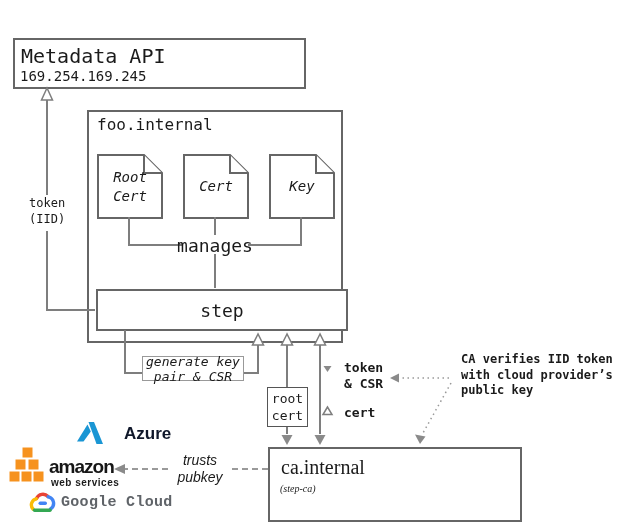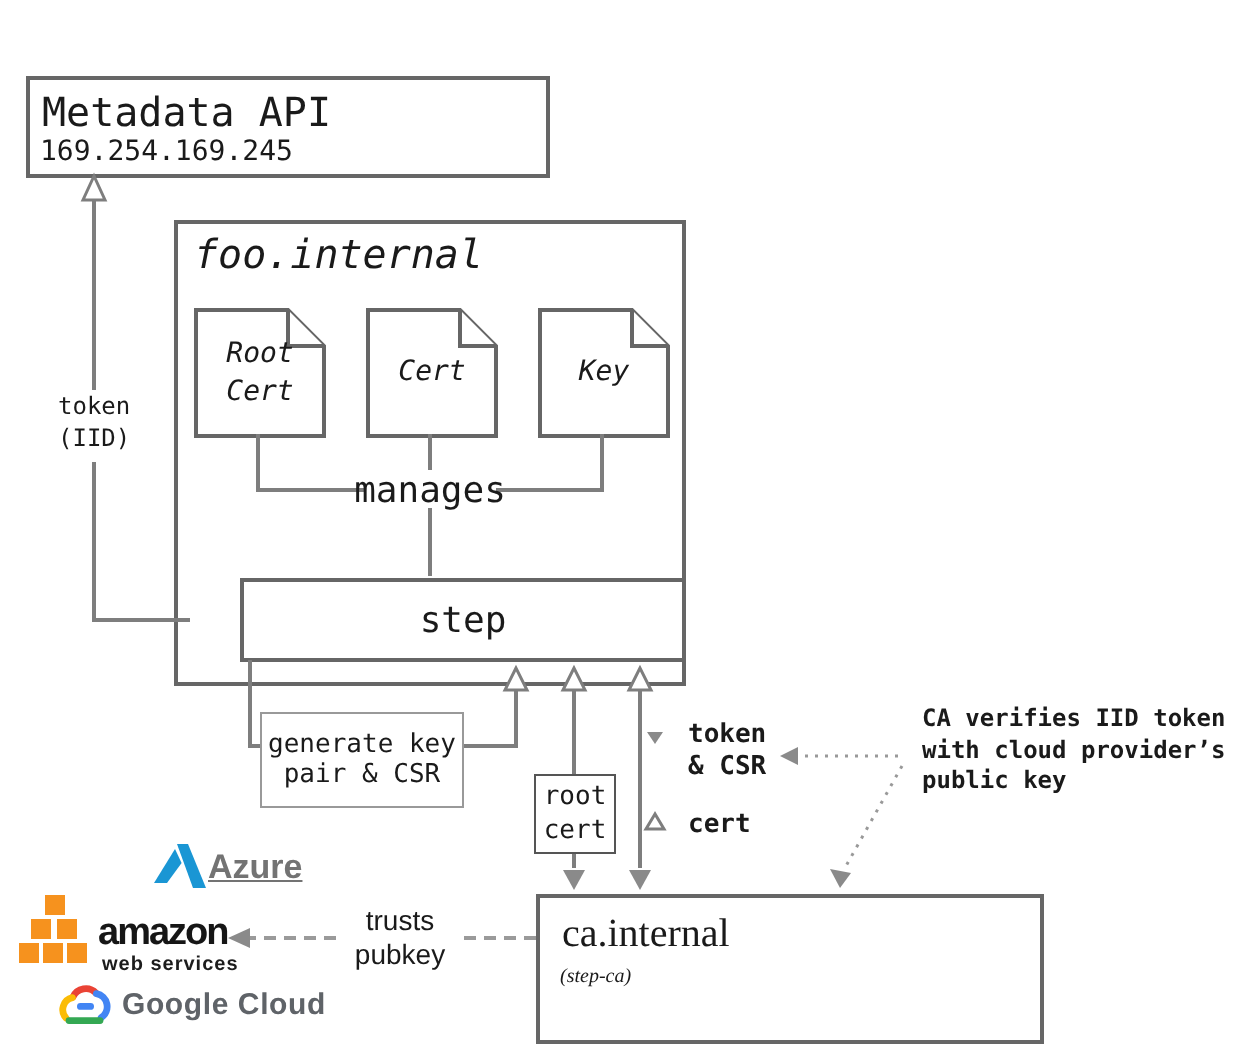--- a/index.html
+++ b/index.html
@@ -8,58 +8,58 @@
   .box{position:absolute;background:#fff;border:2px solid #666;box-sizing:border-box;z-index:1;}
   .overlay{position:absolute;left:0;top:0;z-index:5;pointer-events:none;}
   .lbl{position:absolute;background:#fff;white-space:pre-line;z-index:8;box-sizing:border-box;}
   .nobg{background:transparent;}
   .bold{font-weight:bold;}
   .ctr{display:flex;align-items:center;justify-content:center;text-align:center;}
   
   .hyp-label{margin:3px 0 0 5px;font-size:16px;}
   .mt-title{margin:4px 0 0 6px;font-size:20px;line-height:24px;}
   .mt-ip{margin:0 0 0 5px;font-size:14px;line-height:17px;}
-  .foo-label{margin:3px 0 0 8px;font-size:20px;font-style:italic;}
+  .foo-label{margin:3px 0 0 8px;font-size:16px;}
   .step-box{display:flex;align-items:center;justify-content:center;font-size:18px;}
   .ca-title{margin:6px 0 0 11px;font-size:20px;line-height:24px;}
   .ca-sub{margin:1px 0 0 10px;font-size:10px;line-height:18px;font-style:italic;}
   
   .doc{position:absolute;width:66px;height:65px;z-index:2;}
   .doc svg{position:absolute;left:0;top:0;}
   .doc-label{position:absolute;left:0;top:0;right:0;bottom:0;display:flex;align-items:center;
              justify-content:center;text-align:center;font-style:italic;font-size:14px;
              line-height:1.3;white-space:pre-line;}
   
   .token-iid{left:26px;top:195px;width:47px;height:36px;font-size:12px;line-height:16px;padding-left:3px;}
   .manages{left:182px;top:236px;width:66px;height:18px;font-size:18px;}
-  .genkey{left:130px;top:356px;width:102px;height:48px;border:1px solid #999;font-size:13px;line-height:15px;}
+  .genkey{left:142px;top:356px;width:102px;height:25px;border:1px solid #999;font-size:13px;line-height:15px;font-style:italic;}
   .rootcert{left:267px;top:387px;width:41px;height:40px;border:1px solid #555;font-size:13px;line-height:17px;}
   .tokencsr{left:344px;top:360px;font-size:13px;line-height:16px;}
   .certlbl{left:344px;top:405px;font-size:13px;line-height:16px;}
   .caverifies{left:461px;top:352px;font-size:12px;line-height:15.5px;}
   .trusts{left:172px;top:445px;width:56px;height:48px;font-size:14px;line-height:17px;
-          font-family:"Liberation Sans",sans-serif;}
+          font-family:"Liberation Sans",sans-serif;font-style:italic;}
   
   .logo{position:absolute;z-index:8;display:flex;align-items:center;font-family:"Liberation Sans",sans-serif;}
   .azure{left:77px;top:422px;}
-  .azure .word{color:#737373;font-size:17px;font-weight:600;margin-left:1px;text-decoration:underline;}
+  .azure .word{color:#0f172a;font-size:17px;font-weight:600;margin-left:21px;}
   .aws{left:9px;top:443px;align-items:flex-end;}
   .aws-words{margin-left:3px;margin-top:7px;}
   .aws .word{color:#161616;font-size:19px;font-weight:bold;letter-spacing:-1px;line-height:19px;}
   .aws .sub{color:#1c1c1c;font-size:10px;font-weight:bold;letter-spacing:0.5px;margin-top:1px;margin-left:2px;}
-  .gcp{left:27px;top:490px;}
+  .gcp{left:27px;top:490px;font-family:Liberation Mono, monospace;}
   .gcp .word{color:#5f6368;font-size:15px;font-weight:bold;letter-spacing:0.3px;margin-left:4px;}
 </style>
 </head>
 <body>
 
 <div class="stage">
 
 
-  <div class="box" style="left:13px;top:38px;width:262px;height:51px;">
+  <div class="box" style="left:13px;top:38px;width:293px;height:51px;">
     <div class="mt-title">Metadata API</div>
     <div class="mt-ip">169.254.169.245</div>
   </div>
 
   <div class="box" style="left:87px;top:110px;width:256px;height:233px;">
     <div class="foo-label">foo.internal</div>
   </div>
 
   <div class="doc" style="left:97px;top:154px;">
     <svg width="66" height="65" viewBox="0 0 66 65">
@@ -77,21 +77,21 @@
     <div class="doc-label">Cert</div>
   </div>
   <div class="doc" style="left:269px;top:154px;">
     <svg width="66" height="65" viewBox="0 0 66 65">
       <path d="M1,1 L47,1 L65,19 L65,64 L1,64 Z" fill="#fff" stroke="#666" stroke-width="2"></path>
       <path d="M47,1 L47,19 L65,19" fill="#fff" stroke="#666" stroke-width="2"></path>
     </svg>
     <div class="doc-label">Key</div>
   </div>
 
-  <div class="box step-box" style="left:96px;top:289px;width:223px;height:42px;margin-left:24px;">
+  <div class="box step-box" style="left:96px;top:289px;width:252px;height:42px;">
     <span>step</span>
   </div>
 
   <div class="box" style="left:268px;top:447px;width:254px;height:75px;font-family:Liberation Serif, serif;">
     <div class="ca-title">ca.internal</div>
     <div class="ca-sub">(step-ca)</div>
   </div>
 
   <svg class="overlay" width="624" height="527" viewBox="0 0 624 527">
     <g stroke="#7e7e7e" stroke-width="2" fill="none">

